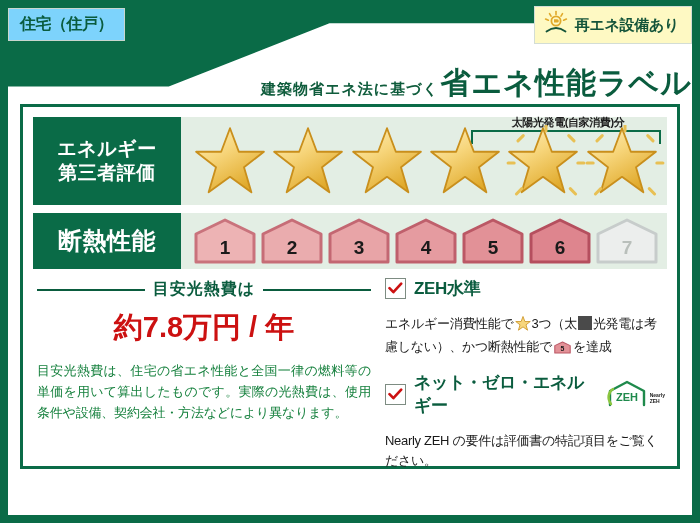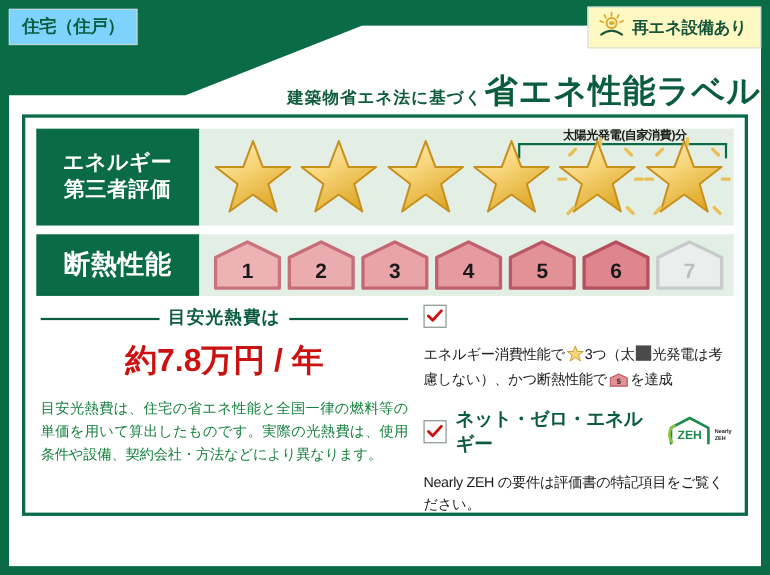--- a/index.html
+++ b/index.html
@@ -347,20 +347,21 @@
 
       <div class="zeh-block">
 
         <div class="zeh-item">
           <div class="zeh-head">
             <span class="checkbox">
               <svg width="15" height="13" viewBox="0 0 15 13">
                 <path d="M1.5,6.2 L5.4,10.2 L13.2,1.6" fill="none" stroke="#cc1111" stroke-width="2.6" stroke-linecap="round" stroke-linejoin="round"></path>
               </svg>
             </span>
+            <span class="zeh-title">ZEH水準</span>
           </div>
           <div class="zeh-desc">
             <span>エネルギー消費性能で</span><span class="inline-star"><svg width="16" height="15" viewBox="0 0 100 95">
                   <polygon points="50,3 62,35 96,35 69,56 79,90 50,69 21,90 31,56 4,35 38,35" fill="#f7d67c" stroke="#c98f1c" stroke-width="5" stroke-linejoin="round"></polygon>
                 </svg></span><span>3つ（太</span><span class="redact"></span><span>光発電は考慮しない）、かつ断熱性能で</span><span class="inline-house"><svg width="17" height="15" viewBox="0 0 64 46">
                   <polygon points="32,2 61,16 61,44 3,44 3,16" fill="#e29197" stroke="#bb5865" stroke-width="4" stroke-linejoin="round"></polygon>
                   <text x="32" y="38" font-size="26" font-weight="bold" text-anchor="middle" fill="#1a1a1a" font-family="Liberation Sans, sans-serif">5</text>
                 </svg></span><span>を達成</span>
           </div>
         </div>

